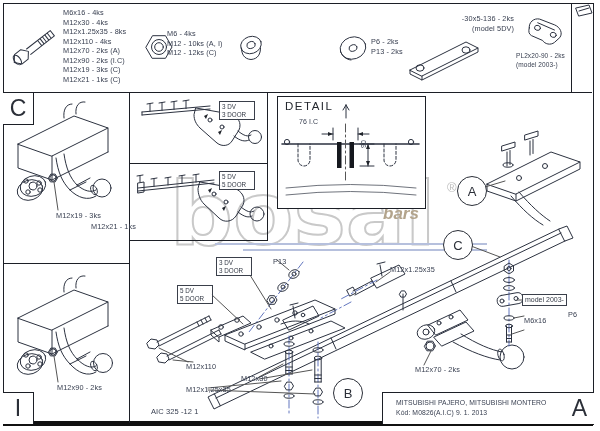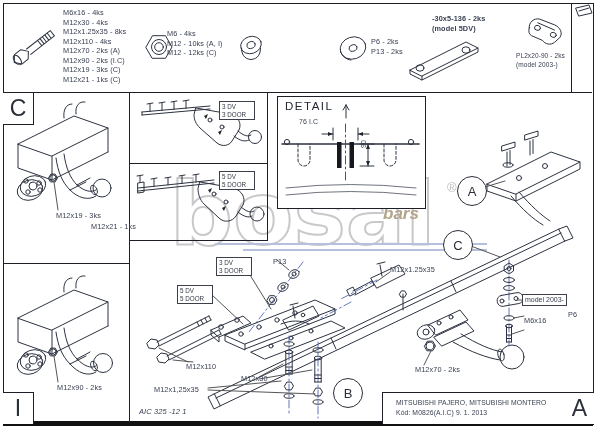--- a/index.html
+++ b/index.html
@@ -95,21 +95,21 @@
       <ellipse cx="15" cy="18" rx="13" ry="11" transform="rotate(-18 15 18)"></ellipse>
       <ellipse cx="15" cy="18" rx="4" ry="3.2" transform="rotate(-18 15 18)"></ellipse>
       <path d="M2.6,21.5 C4,26 8,29.5 13,30"></path>
     </g>
   </svg>
   <div class="lbl" style="left:371px;top:37px;">
     <div>P6 - 2ks</div>
     <div>P13 - 2ks</div>
   </div>
 
-  <div class="lbl" style="left:432px;top:14px;width:82px;text-align:left;font-weight:bold;">
+  <div class="lbl" style="left:432px;top:14px;width:82px;text-align:right;">
     <div>-30x5-136 - 2ks</div>
     <div>(model 5DV)</div>
   </div>
   <svg class="abs" style="left:406px;top:26px;" width="78" height="58" viewBox="0 0 78 58">
     <g class="draw">
       <polygon points="4,44 60,16 72,22 16,50"></polygon>
       <path d="M4,44 L4,48 L16,54 L16,50 M72,22 L72,26 L16,54"></path>
       <ellipse cx="14" cy="42" rx="4" ry="3.2"></ellipse>
       <ellipse cx="60" cy="24" rx="4" ry="3.2"></ellipse>
     </g>
@@ -387,20 +387,20 @@
   </div>
 
   <span class="lbl" style="left:273px;top:257px;">P13</span>
   <span class="lbl" style="left:390px;top:265px;">M12x1.25x35</span>
   <div class="modelbox" style="left:522px;top:294px;"><span>model 2003-</span></div>
   <span class="lbl" style="left:524px;top:310px;margin-left:44px;">P6</span>
   <span class="lbl" style="left:524px;top:308px;margin-top:8px;">M6x16</span>
   <span class="lbl" style="left:415px;top:365px;">M12x70 - 2ks</span>
   <span class="lbl" style="left:186px;top:362px;">M12x110</span>
   <span class="lbl" style="left:241px;top:374px;">M12x30</span>
-  <span class="lbl" style="left:154px;top:385px;">M12x1,25x35</span>
+  <span class="lbl" style="left:186px;top:385px;">M12x1,25x35</span>
 
   <div class="abs" style="left:382px;top:392px;width:182px;height:31px;border-left:1.4px solid #1c1f26;border-top:1.4px solid #1c1f26;background:#fff;"></div>
-  <span class="lbl" style="left:139px;top:407px;font-size:7.5px;font-style:italic;">AIC 325 -12 1</span>
+  <span class="lbl" style="left:151px;top:407px;font-size:7.5px;">AIC 325 -12 1</span>
   <span class="lbl" style="left:396px;top:398px;font-size:6.8px;">MITSUBISHI PAJERO, MITSUBISHI MONTERO</span>
   <span class="lbl" style="left:396px;top:408px;font-size:6.8px;">Kód: M0826(A.I.C)  9. 1. 2013</span>
 
 </div>
 
 </body></html>

